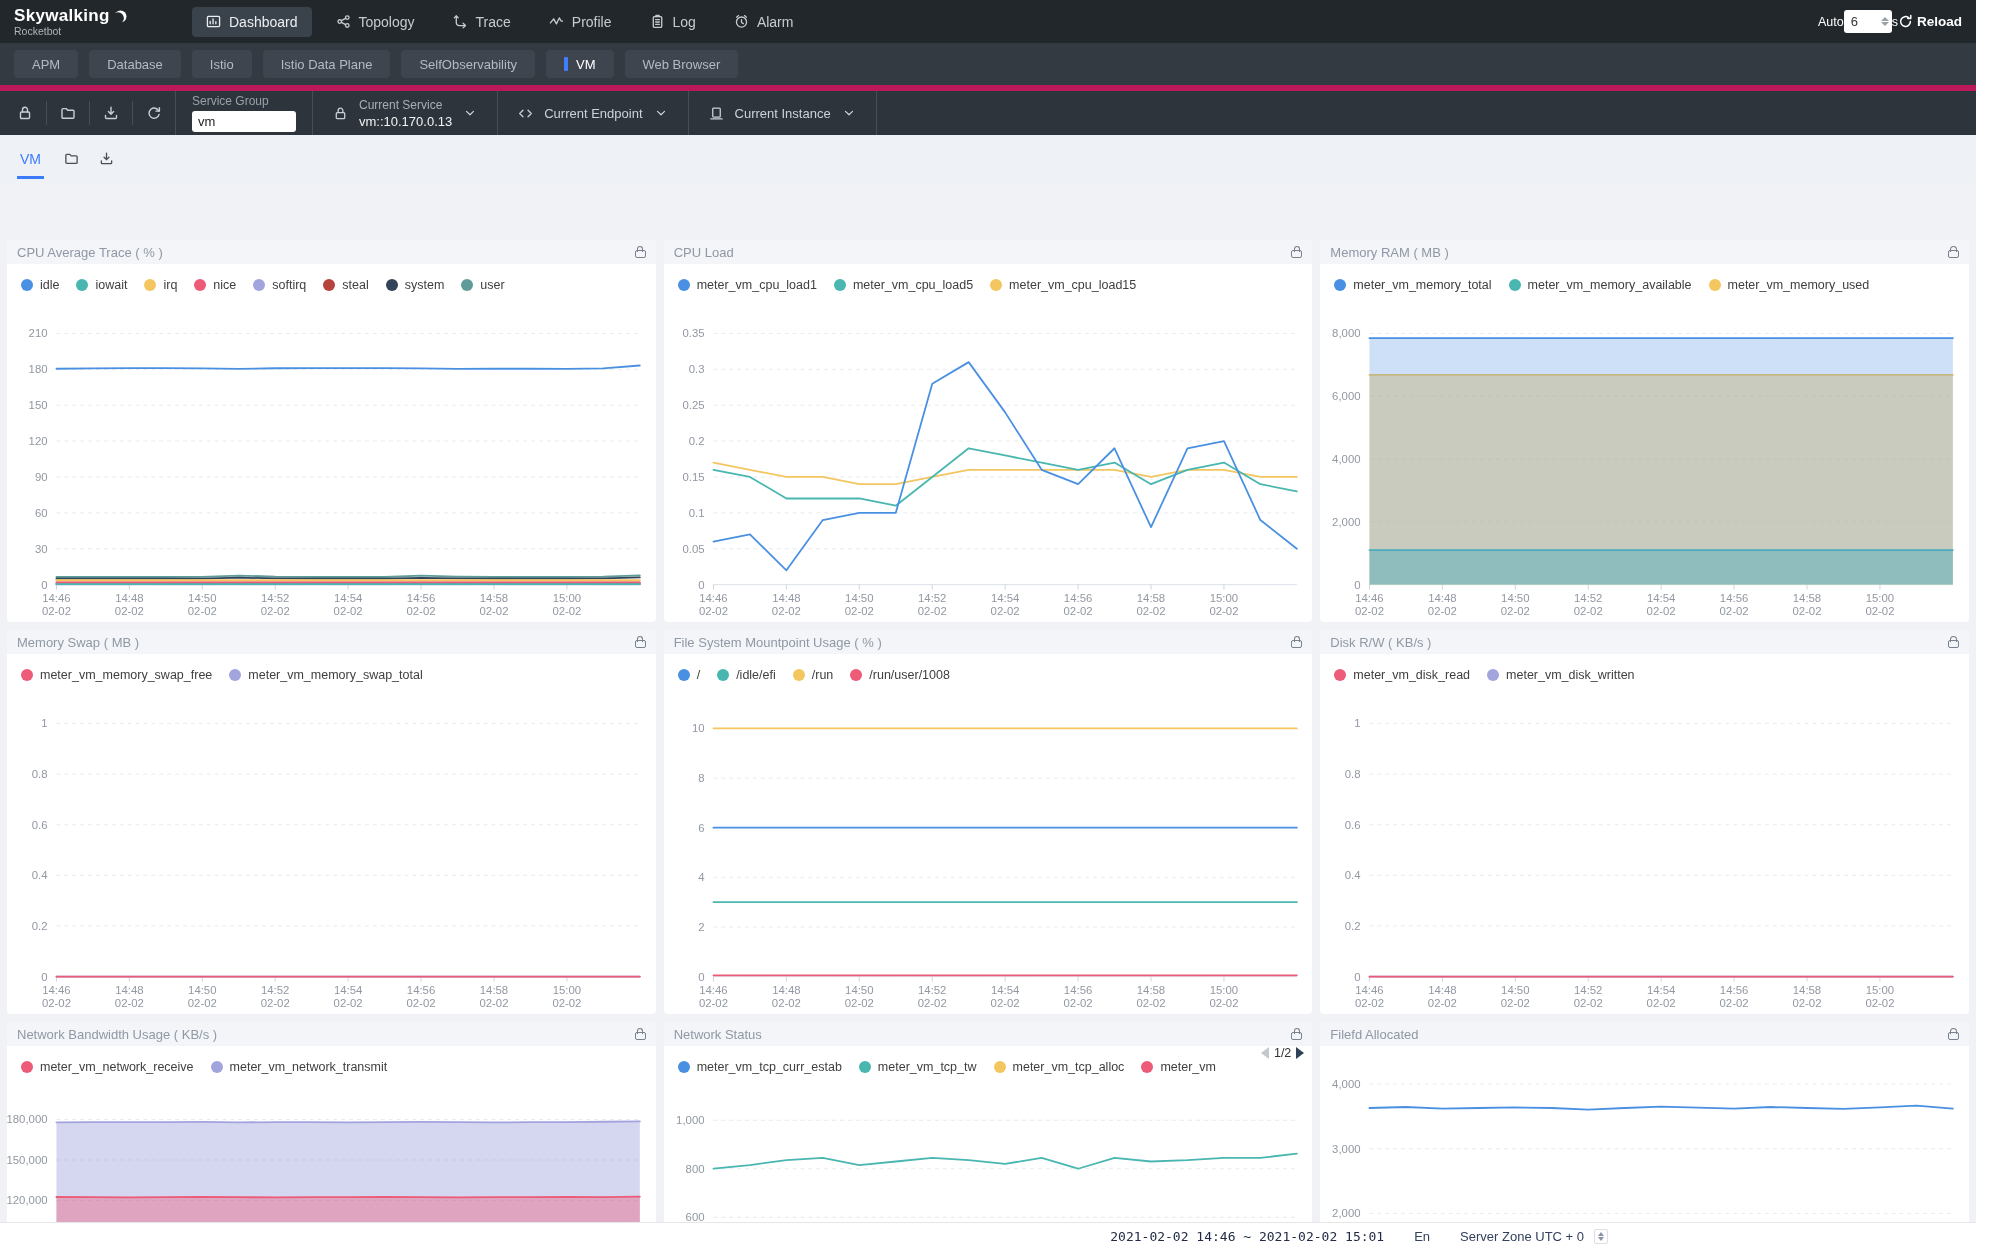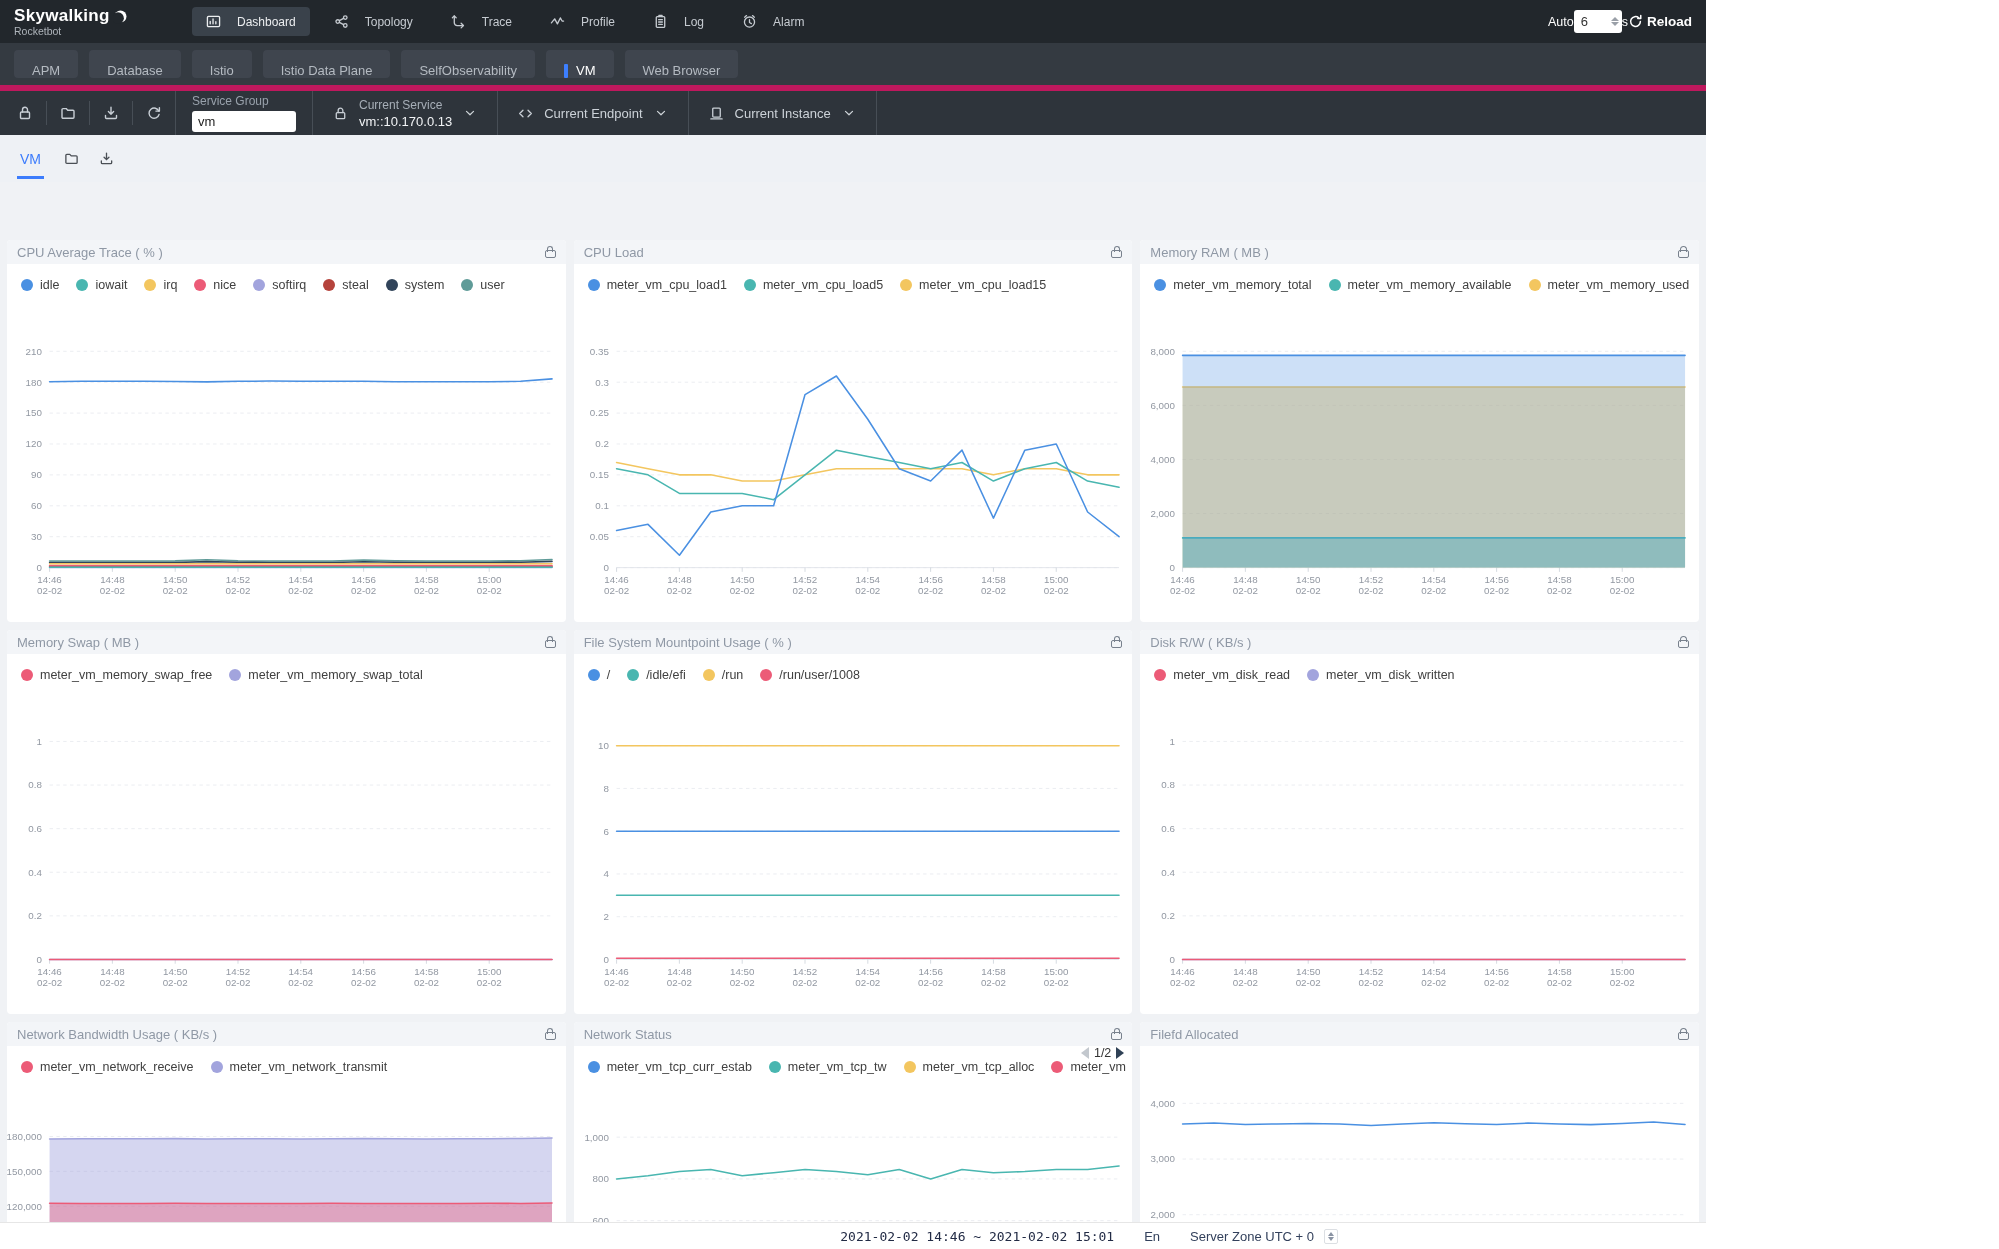--- a/index.html
+++ b/index.html
@@ -1,41 +1,41 @@
 <!DOCTYPE html>
 <html><head>
 <meta charset="utf-8">
 <style>
   * { box-sizing: border-box; }
   body { margin:0; font-family:"Liberation Sans", sans-serif; }
-  .app { width:1706px; height:1249px; position:relative; overflow:hidden; background:#f0f2f5; }
+  .app { width:1976px; height:1249px; position:relative; overflow:hidden; background:#f0f2f5; }
 
   
   .topnav { height:43px; background:#22272c; display:flex; align-items:center; padding:0 14px; }
   .logo { display:flex; flex-direction:column; margin-right:60px; min-width:118px; }
   .logo-row { display:flex; align-items:center; gap:3px; }
   .logo-title { color:#fff; font-size:17px; font-weight:bold; letter-spacing:.3px; }
   .logo-sub { color:#aeb4ba; font-size:10.5px; margin-top:-1px; }
   .nav-items { display:flex; align-items:center; gap:10px; }
-  .nav-item { display:flex; align-items:center; gap:16px; color:#c6cbd1; font-size:12px; padding:7px 14px; border-radius:4px; cursor:pointer;text-align:center; }
+  .nav-item { display:flex; align-items:center; gap:8px; color:#c6cbd1; font-size:14px; padding:7px 14px; border-radius:4px; cursor:pointer;text-align:center; }
   .nav-item.active { background:#3a424b; color:#eceef0; }
   .ic { display:inline-flex; }
   .ic svg { display:block; }
   .topnav-right { margin-left:auto; display:flex; align-items:center; color:#fff; font-size:12.5px; }
   .auto-box { background:#fff; border-radius:3px; height:23px; width:48px; display:flex; align-items:center; padding:0 3px 0 7px; }
   .auto-box input { border:none; outline:none; width:22px; font-size:13px; color:#333; padding:0; background:transparent; font-family:inherit; }
   .spin { display:flex; flex-direction:column; gap:1px; margin-left:auto; }
   .spin i { width:0; height:0; border-left:4px solid transparent; border-right:4px solid transparent; display:block; }
   .spin .up { border-bottom:4px solid #9aa0a8; }
   .spin .dn { border-top:4px solid #9aa0a8; }
   .reload { display:flex; align-items:center; gap:4px; font-size:13.5px; font-weight:bold; cursor:pointer; }
 
   
   .tabbar { height:42px; background:#343a41; display:flex; align-items:center; padding:0 14px; gap:11px; }
-  .dash-tab { background:#3f454e; color:#b4bac1; font-size:13px; padding:0 18px; height:28px; border-radius:4px; display:flex; align-items:flex-end; gap:8px; cursor:pointer; white-space:nowrap; }
+  .dash-tab { background:#3f454e; color:#b4bac1; font-size:13px; padding:0 18px; height:28px; border-radius:4px; display:flex; align-items:center; gap:8px; cursor:pointer; white-space:nowrap; }
   .dash-tab.active { color:#fff; }
   .dash-tab .bar { width:4px; height:14px; background:#3d7ffe; border-radius:1px; }
 
   
   .toolbar { height:50px; background:#2e343b; display:flex; align-items:stretch; padding:0 4px; border-top:6px solid #be185d; }
   .tool-btn { padding:0 13px; color:#ccd2d8; display:flex; align-items:center; cursor:pointer; }
   .vdiv { width:1px; height:24px; background:#474e56; align-self:center; }
   .sg { display:flex; flex-direction:column; justify-content:center; padding:0 16px; gap:3px; border-right:1px solid #474e56; border-left:1px solid #474e56; min-width:130px; }
   .sg-label { color:#98a1ab; font-size:12px; }
   .sg input { width:104px; height:21px; background:#fff; border-radius:3px; border:none; outline:none; font-size:13px; color:#222; padding:0 6px; font-family:inherit; }

